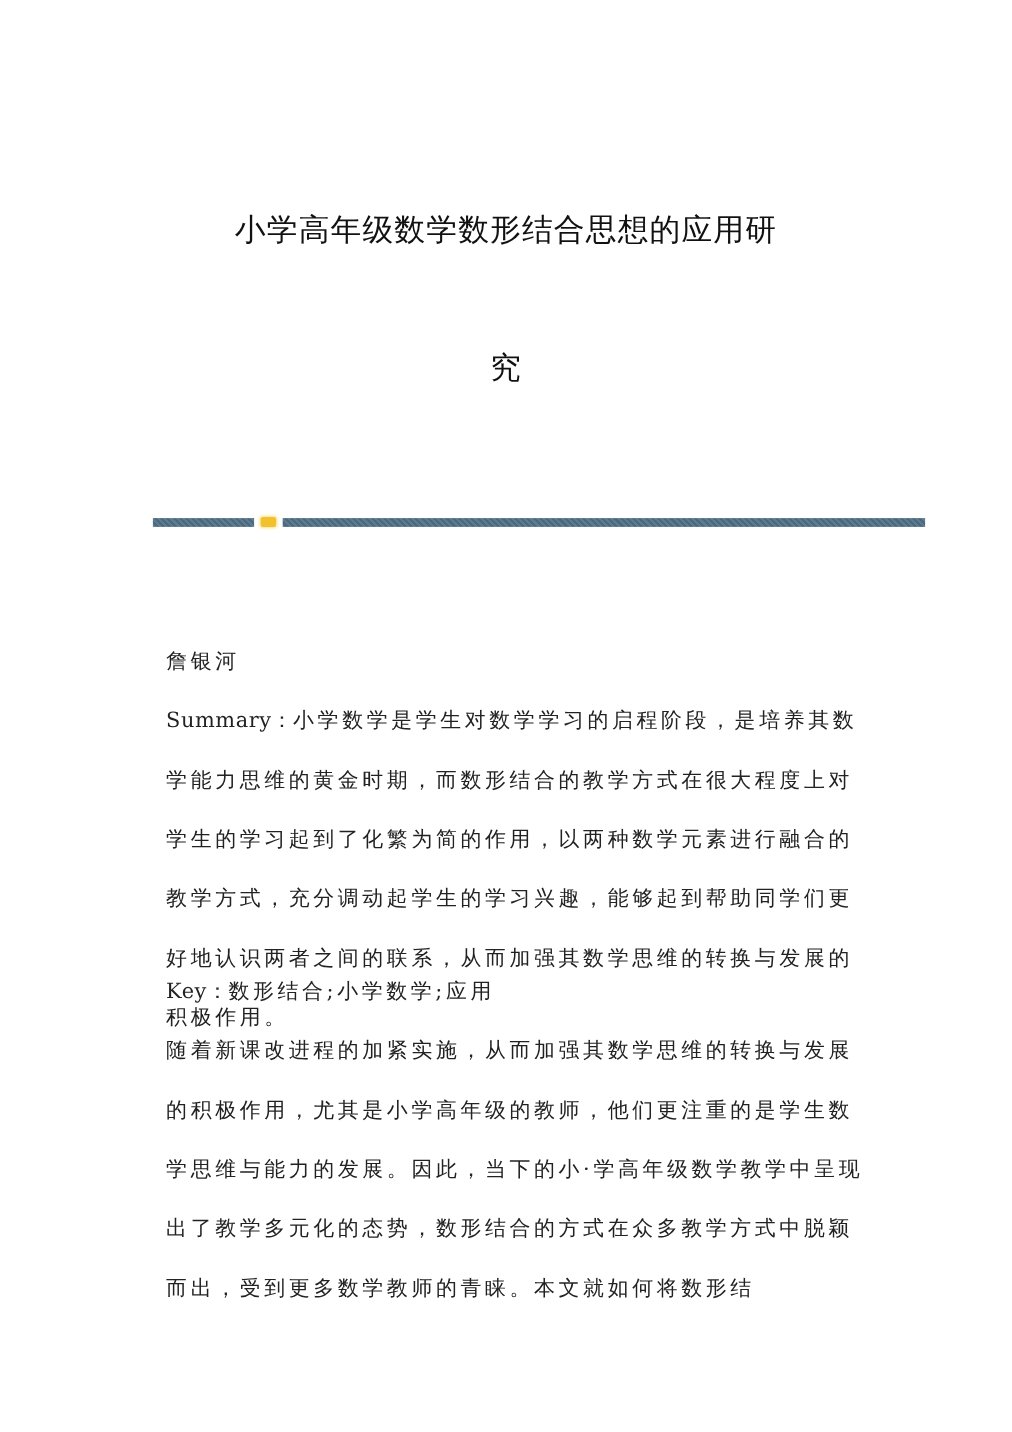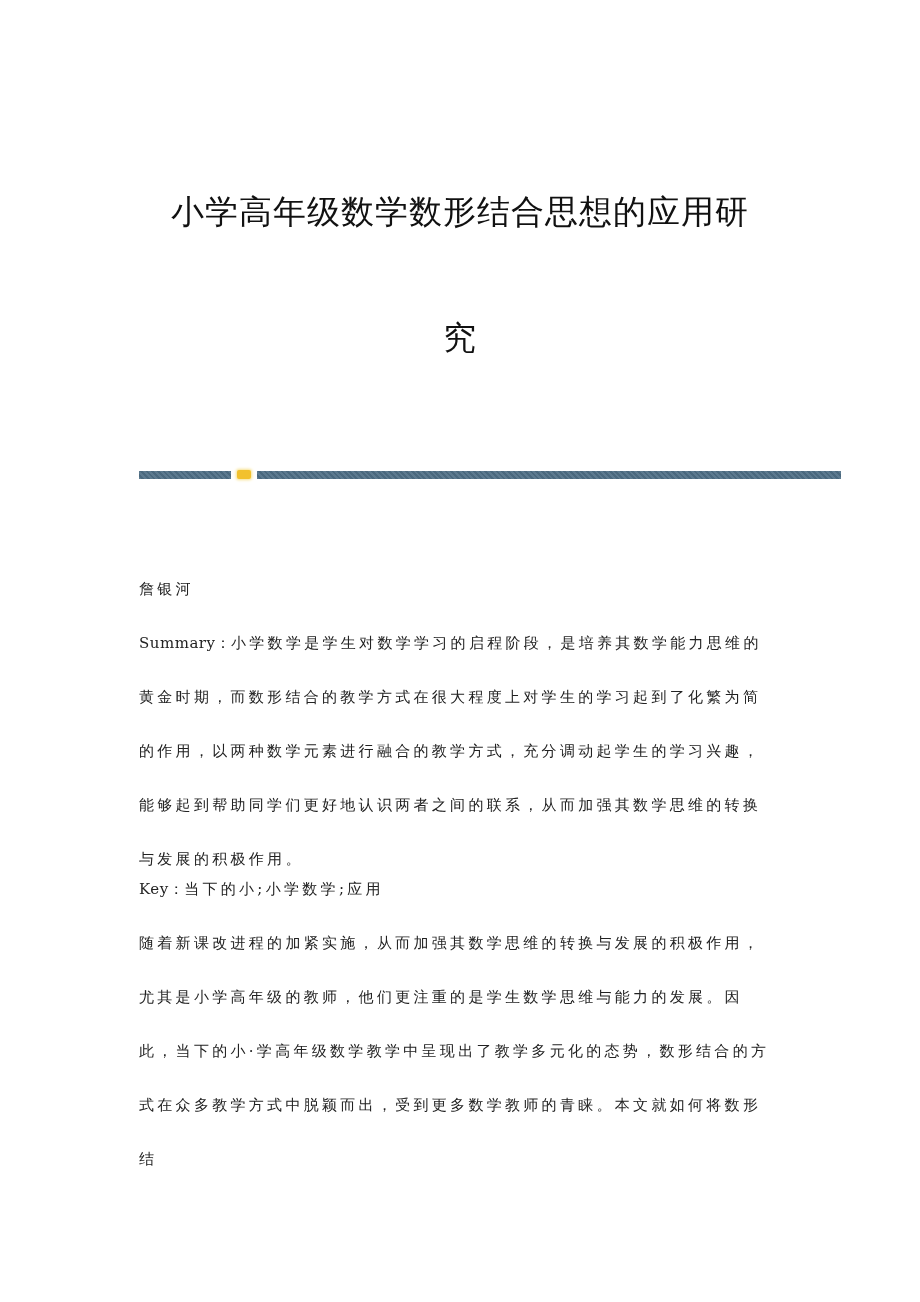--- a/index.html
+++ b/index.html
@@ -14,21 +14,21 @@
       overflow: hidden;
       font-family: "DejaVu Serif", "Liberation Serif", serif;
       color: #1a1a1a;
     }
     .title {
       position: absolute;
       left: 100px;
       width: 720px;
       text-align: center;
       font-family: "DejaVu Sans", "Liberation Sans", sans-serif;
-      font-size: 33px;
+      font-size: 28px;
       color: #111;
       letter-spacing: 1px;
       margin: 0;
       font-weight: normal;
     }
     .title.line1 { top: 190px; }
     .title.line2 { top: 316px; }
 
     .divider {
       position: absolute;
@@ -55,24 +55,24 @@
       background: #f2c12e;
       border-radius: 2px;
       box-shadow: 0 0 3px 1px #f7e08a;
     }
 
     .para {
       position: absolute;
       left: 139px;
       width: 640px;
       font-family: "DejaVu Serif", "Liberation Serif", serif;
-      font-size: 15px;
+      font-size: 19px;
       line-height: 54px;
       color: #222;
-      margin: 0;
+      margin: 12px;
       letter-spacing: 3.3px;
     }
     .author { top: 562px; }
     .summary { top: 616px; }
     .keywords { top: 862px; }
     .body-text { top: 916px; }
     .label { letter-spacing: 0.5px; }
   </style>
 </head>
 <body>
@@ -83,15 +83,15 @@
 <div class="divider">
   <div class="seg left"></div>
   <div class="gem"></div>
   <div class="seg right"></div>
 </div>
 
 <p class="para author">詹银河</p>
 
 <p class="para summary"><span class="label">Summary：</span><span>小学数学是学生对数学学习的启程阶段，是培养其数学能力思维的黄金时期，而数形结合的教学方式在很大程度上对学生的学习起到了化繁为简的作用，以两种数学元素进行融合的教学方式，充分调动起学生的学习兴趣，能够起到帮助同学们更好地认识两者之间的联系，从而加强其数学思维的转换与发展的积极作用。</span></p>
 
-<p class="para keywords"><span class="label">Key：</span><span>当下的小;小学数学;应用</span></p>
+<p class="para keywords"><span class="label">Key：</span><span>数形结合;小学数学;应用</span></p>
 
 <p class="para body-text">随着新课改进程的加紧实施，从而加强其数学思维的转换与发展的积极作用，尤其是小学高年级的教师，他们更注重的是学生数学思维与能力的发展。因此，当下的小·学高年级数学教学中呈现出了教学多元化的态势，数形结合的方式在众多教学方式中脱颖而出，受到更多数学教师的青睐。本文就如何将数形结</p>
 
 </body></html>

